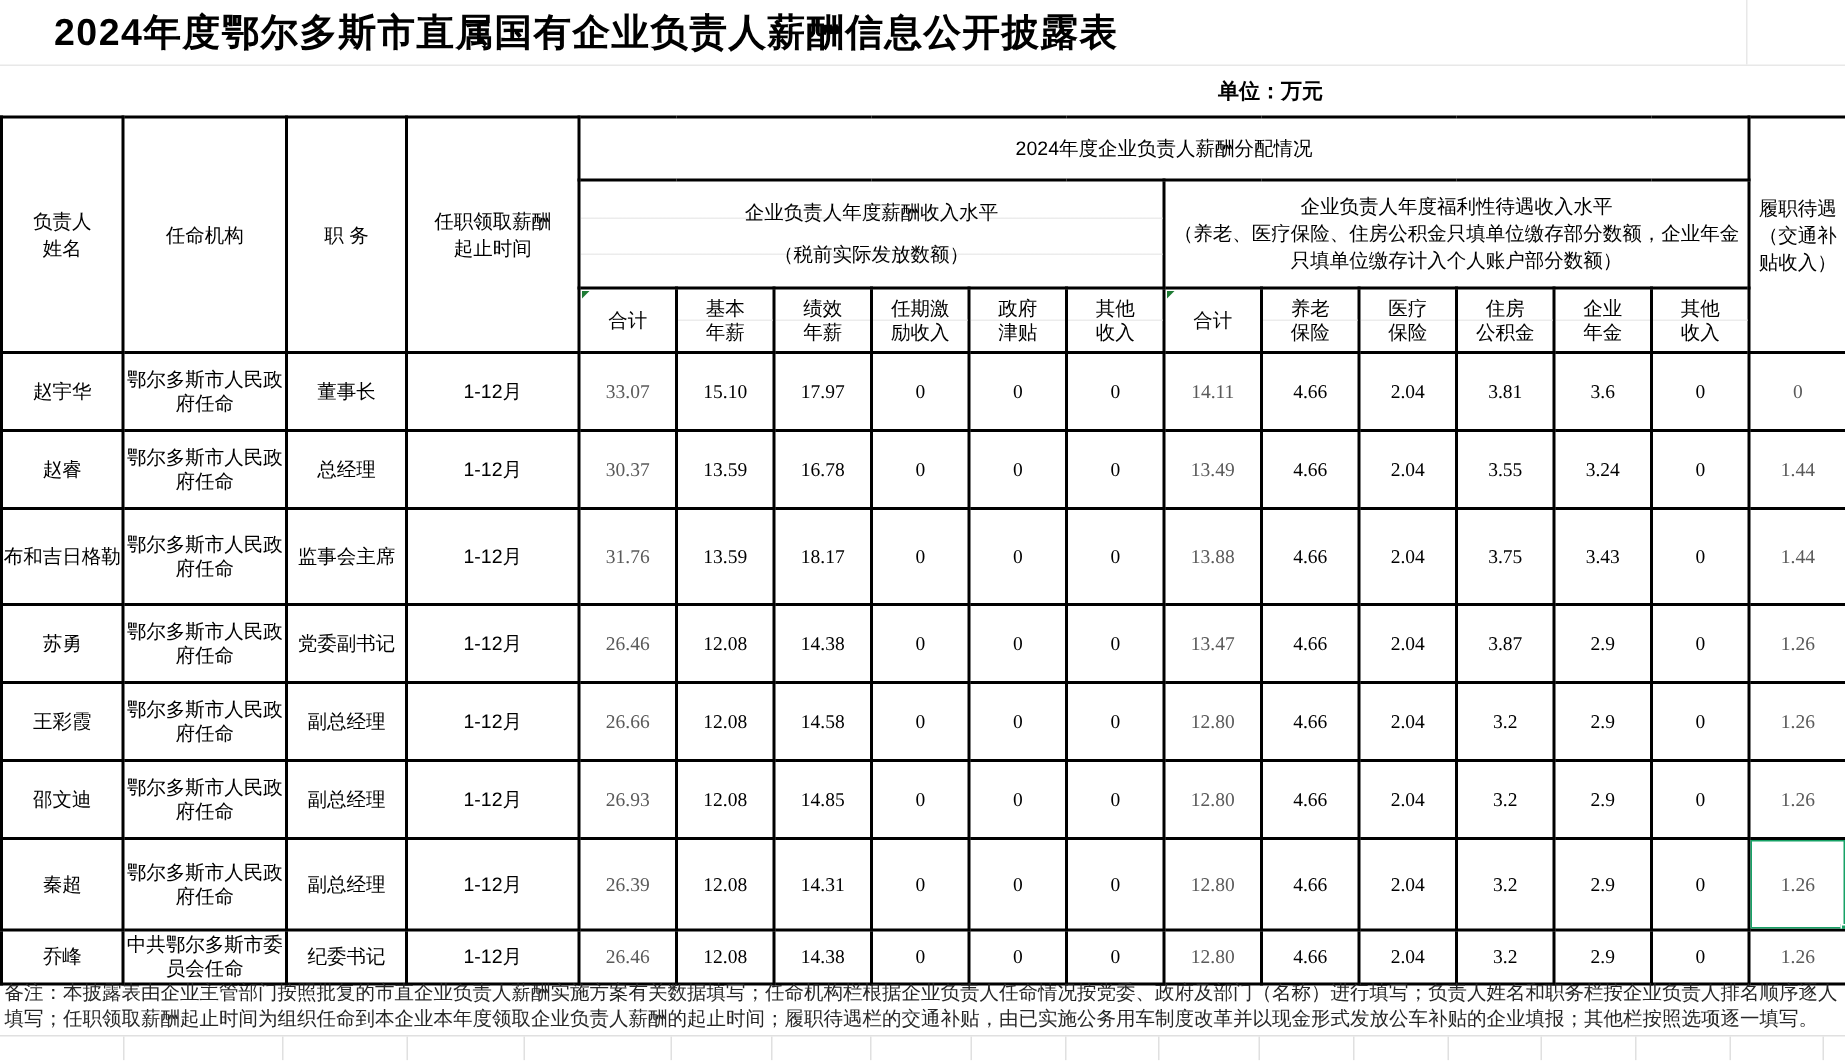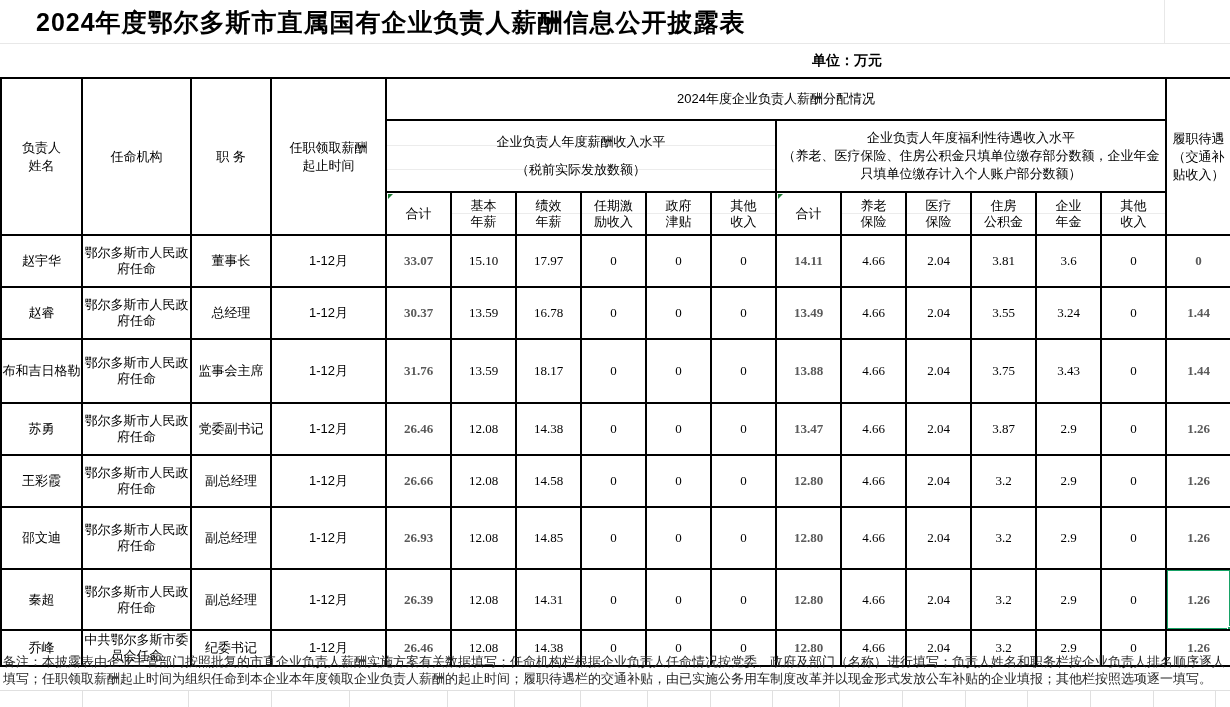--- a/index.html
+++ b/index.html
@@ -31,21 +31,21 @@
   .h-welfare { line-height:18px;border-radius:28px; }
   .h-duty { line-height:18px; }
   .sub2 { line-height:16px;
     background-image:linear-gradient(#ececec,#ececec); background-size:100% 1px;
     background-repeat:no-repeat; background-position:0 20px;border-radius:10px; }
   .flag::before { content:""; position:absolute; top:1px; left:1px; width:0; height:0;
     border-top:5px solid var(--flag,#1E7B34); border-right:5px solid transparent; }
 
   .tc { line-height:16px; }
   td.num { font-family:"Liberation Serif","DejaVu Serif",serif; font-size:13px; color:#1f1f1f; }
-  td.num.dim span { color:#5a5a5a;font-weight:bold; }
+  td.num.dim span { color:#5a5a5a; }
 
   .sel-box { position:absolute; top:-1px; left:-1px; right:-1px; bottom:-1px;
              border:2px solid var(--sel,#17A266); pointer-events:none; }
   .sel-handle { position:absolute; right:-3px; bottom:-3px; width:6px; height:6px;
                 background:var(--sel,#17A266); border:1px solid #fff; }
 
   
   .note { position:absolute; left:3px; top:653px; width:1226px; font-size:13px;
           line-height:17px; color:#262626; white-space:pre-line; }
 
@@ -218,21 +218,21 @@
           <td class="num"><span>0</span></td>
           <td class="num"><span>0</span></td>
           <td class="num dim"><span>12.80</span></td>
           <td class="num"><span>4.66</span></td>
           <td class="num"><span>2.04</span></td>
           <td class="num"><span>3.2</span></td>
           <td class="num"><span>2.9</span></td>
           <td class="num"><span>0</span></td>
           <td class="num dim"><span>1.26</span></td>
         </tr>
-        <tr style="height: 62px;">
+        <tr style="height: 52px;">
           <td class="tc">邵文迪</td>
           <td class="tc">鄂尔多斯市人民政府任命</td>
           <td class="tc">副总经理</td>
           <td class="tc">1-12月</td>
           <td class="num dim"><span>26.93</span></td>
           <td class="num"><span>12.08</span></td>
           <td class="num"><span>14.85</span></td>
           <td class="num"><span>0</span></td>
           <td class="num"><span>0</span></td>
           <td class="num"><span>0</span></td>

